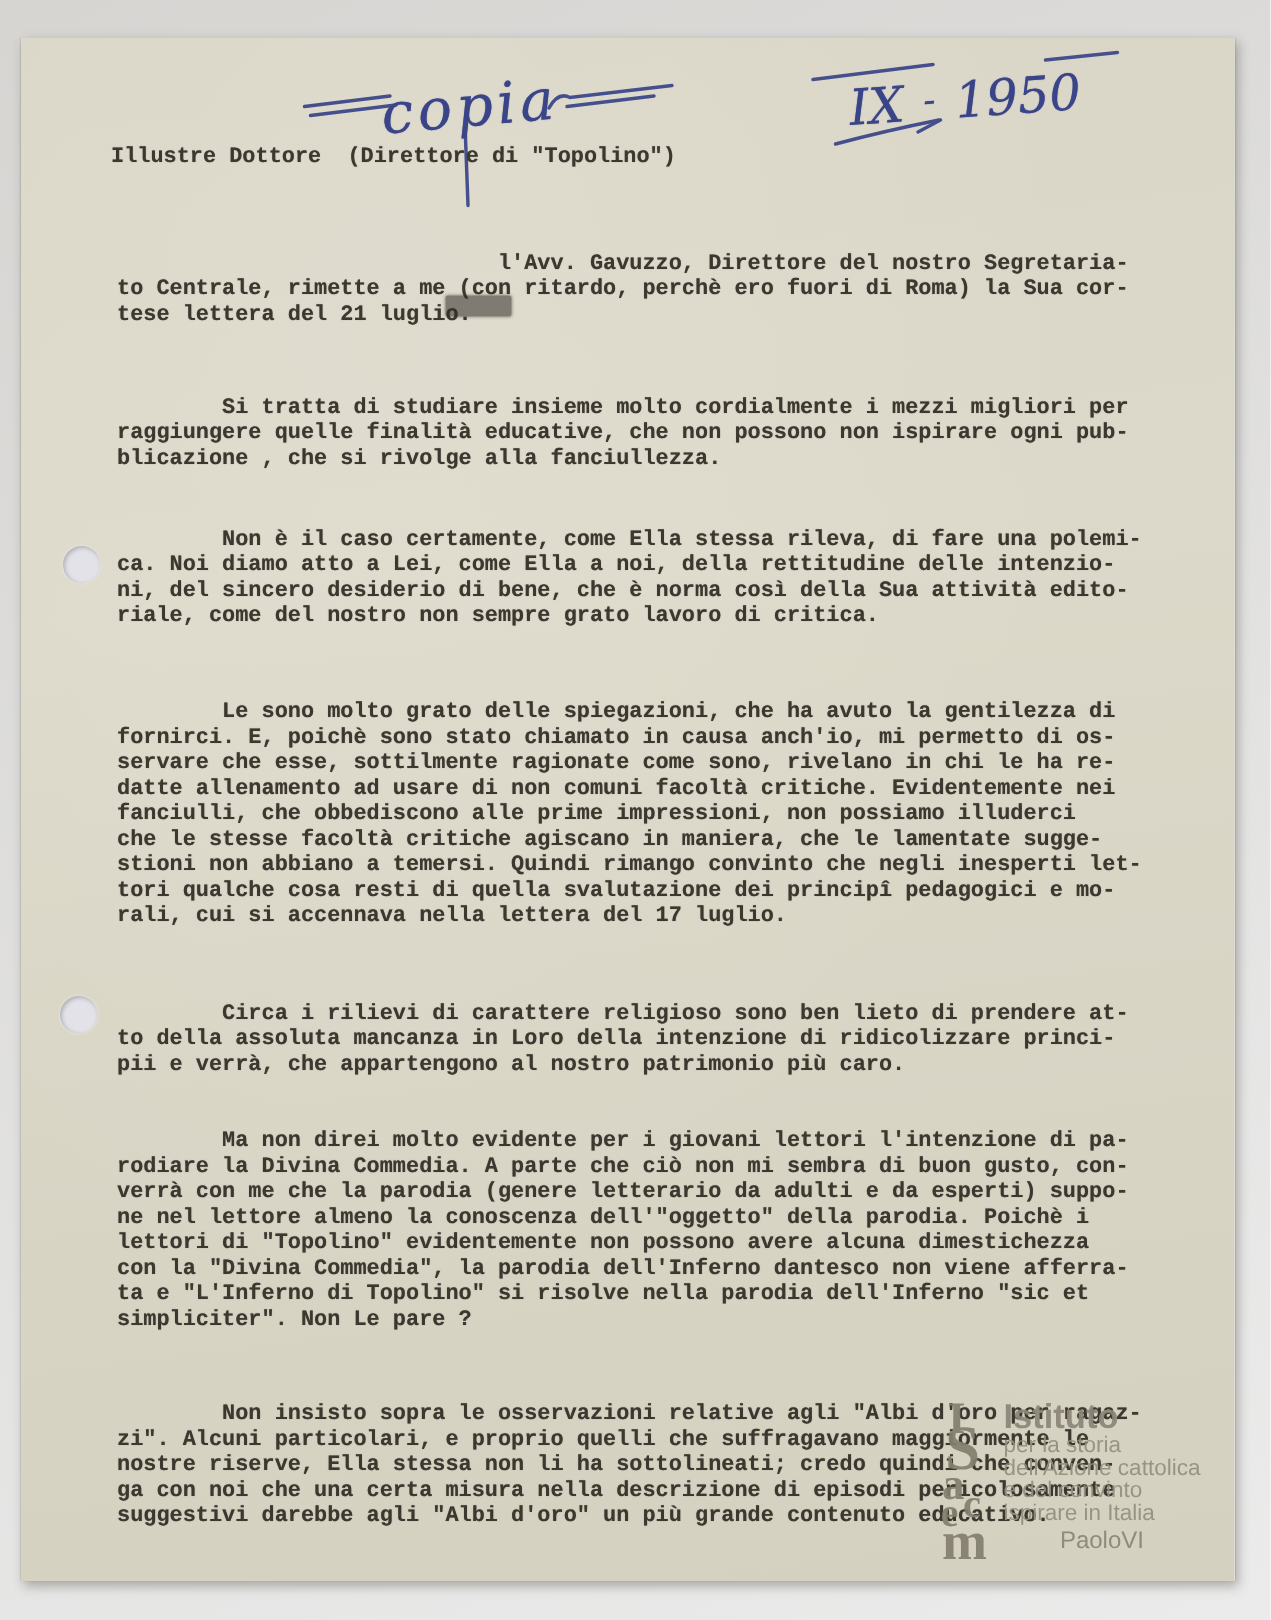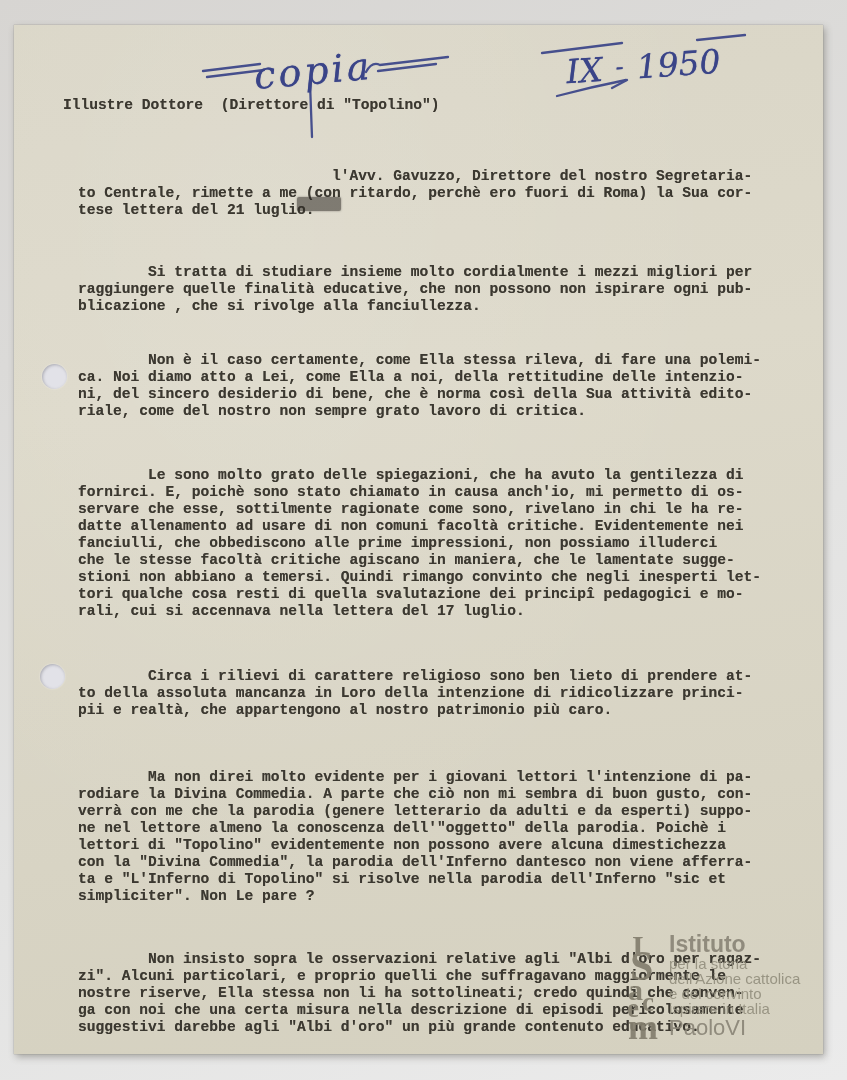--- a/index.html
+++ b/index.html
@@ -27,28 +27,28 @@
 
   
   .typed{
     font-family:"Liberation Mono","DejaVu Sans Mono",monospace;
     font-weight:bold;
     font-size:14.6px;line-height:17px;
     color:#3b3830;
     white-space:pre;
     text-shadow:0 0 0.6px rgba(55,50,42,0.55);
   }
-  .salutation{position:absolute;left:49px;top:72px;}
+  .salutation{position:absolute;left:60px;top:72px;}
   .letter-body{position:absolute;left:64px;top:109px;}
   .letter-body p{margin:0;}
   .letter-body p:nth-of-type(2){margin-top:11px;}
   .letter-body p:nth-of-type(3){margin-top:3px;}
   .letter-body p:nth-of-type(4){margin-top:13px;}
   .letter-body p:nth-of-type(5){margin-top:14px;}
-  .letter-body p:nth-of-type(6){margin-top:16px;}
+  .letter-body p:nth-of-type(6){}
   .letter-body p:nth-of-type(7){margin-top:12px;}
   .letter-body p:nth-of-type(8){margin-top:18px;}
 
   .smudge{
     position:absolute;left:283px;top:172px;width:44px;height:14px;
     background:rgba(48,44,38,0.55);border-radius:2px;
     box-shadow:0 0 2px rgba(48,44,38,0.5);
   }
 
   
@@ -83,21 +83,21 @@
   .wm-col span{position:absolute;line-height:1;}
   .wm-col span:nth-child(1){left:6px;top:-2px;font-size:30px;}
   .wm-col span:nth-child(2){left:4px;top:12px;font-size:42px;}
   .wm-col span:nth-child(3){left:2px;top:42px;font-size:30px;}
   .wm-col span:nth-child(4){left:16px;top:56px;font-size:27px;}
   .wm-col span:nth-child(5){left:1px;top:62px;font-size:27px;}
   .wm-col span:nth-child(6){left:2px;top:76px;font-size:36px;}
   .wm-text{margin-left:5px;color:#8b8678;}
   .wm-title{font-size:23px;line-height:23px;font-weight:700;}
   .wm-line{font-size:15px;line-height:15px;color:#94907f;}
-  .wm-footer{font-size:22px;line-height:22px;margin-top:1px;}
+  .wm-footer{font-size:16px;line-height:22px;margin-top:1px;text-align:center;}
 </style>
 </head>
 <body>
 
 <div class="scene">
   <div class="paper">
 
     <div class="hole hole-top"></div>
     <div class="hole hole-bottom"></div>
 
@@ -146,21 +146,21 @@
 fornirci. E, poichè sono stato chiamato in causa anch'io, mi permetto di os-
 servare che esse, sottilmente ragionate come sono, rivelano in chi le ha re-
 datte allenamento ad usare di non comuni facoltà critiche. Evidentemente nei
 fanciulli, che obbediscono alle prime impressioni, non possiamo illuderci
 che le stesse facoltà critiche agiscano in maniera, che le lamentate sugge-
 stioni non abbiano a temersi. Quindi rimango convinto che negli inesperti let-
 tori qualche cosa resti di quella svalutazione dei principî pedagogici e mo-
 rali, cui si accennava nella lettera del 17 luglio.</p>
       <p>        Circa i rilievi di carattere religioso sono ben lieto di prendere at-
 to della assoluta mancanza in Loro della intenzione di ridicolizzare princi-
-pii e realtà, che appartengono al nostro patrimonio più caro.</p>
+pii e verrà, che appartengono al nostro patrimonio più caro.</p>
       <p>        Ma non direi molto evidente per i giovani lettori l'intenzione di pa-
 rodiare la Divina Commedia. A parte che ciò non mi sembra di buon gusto, con-
 verrà con me che la parodia (genere letterario da adulti e da esperti) suppo-
 ne nel lettore almeno la conoscenza dell'"oggetto" della parodia. Poichè i
 lettori di "Topolino" evidentemente non possono avere alcuna dimestichezza
 con la "Divina Commedia", la parodia dell'Inferno dantesco non viene afferra-
 ta e "L'Inferno di Topolino" si risolve nella parodia dell'Inferno "sic et
 simpliciter". Non Le pare ?</p>
       <p>        Non insisto sopra le osservazioni relative agli "Albi d'oro per ragaz-
 zi". Alcuni particolari, e proprio quelli che suffragavano maggiormente le

